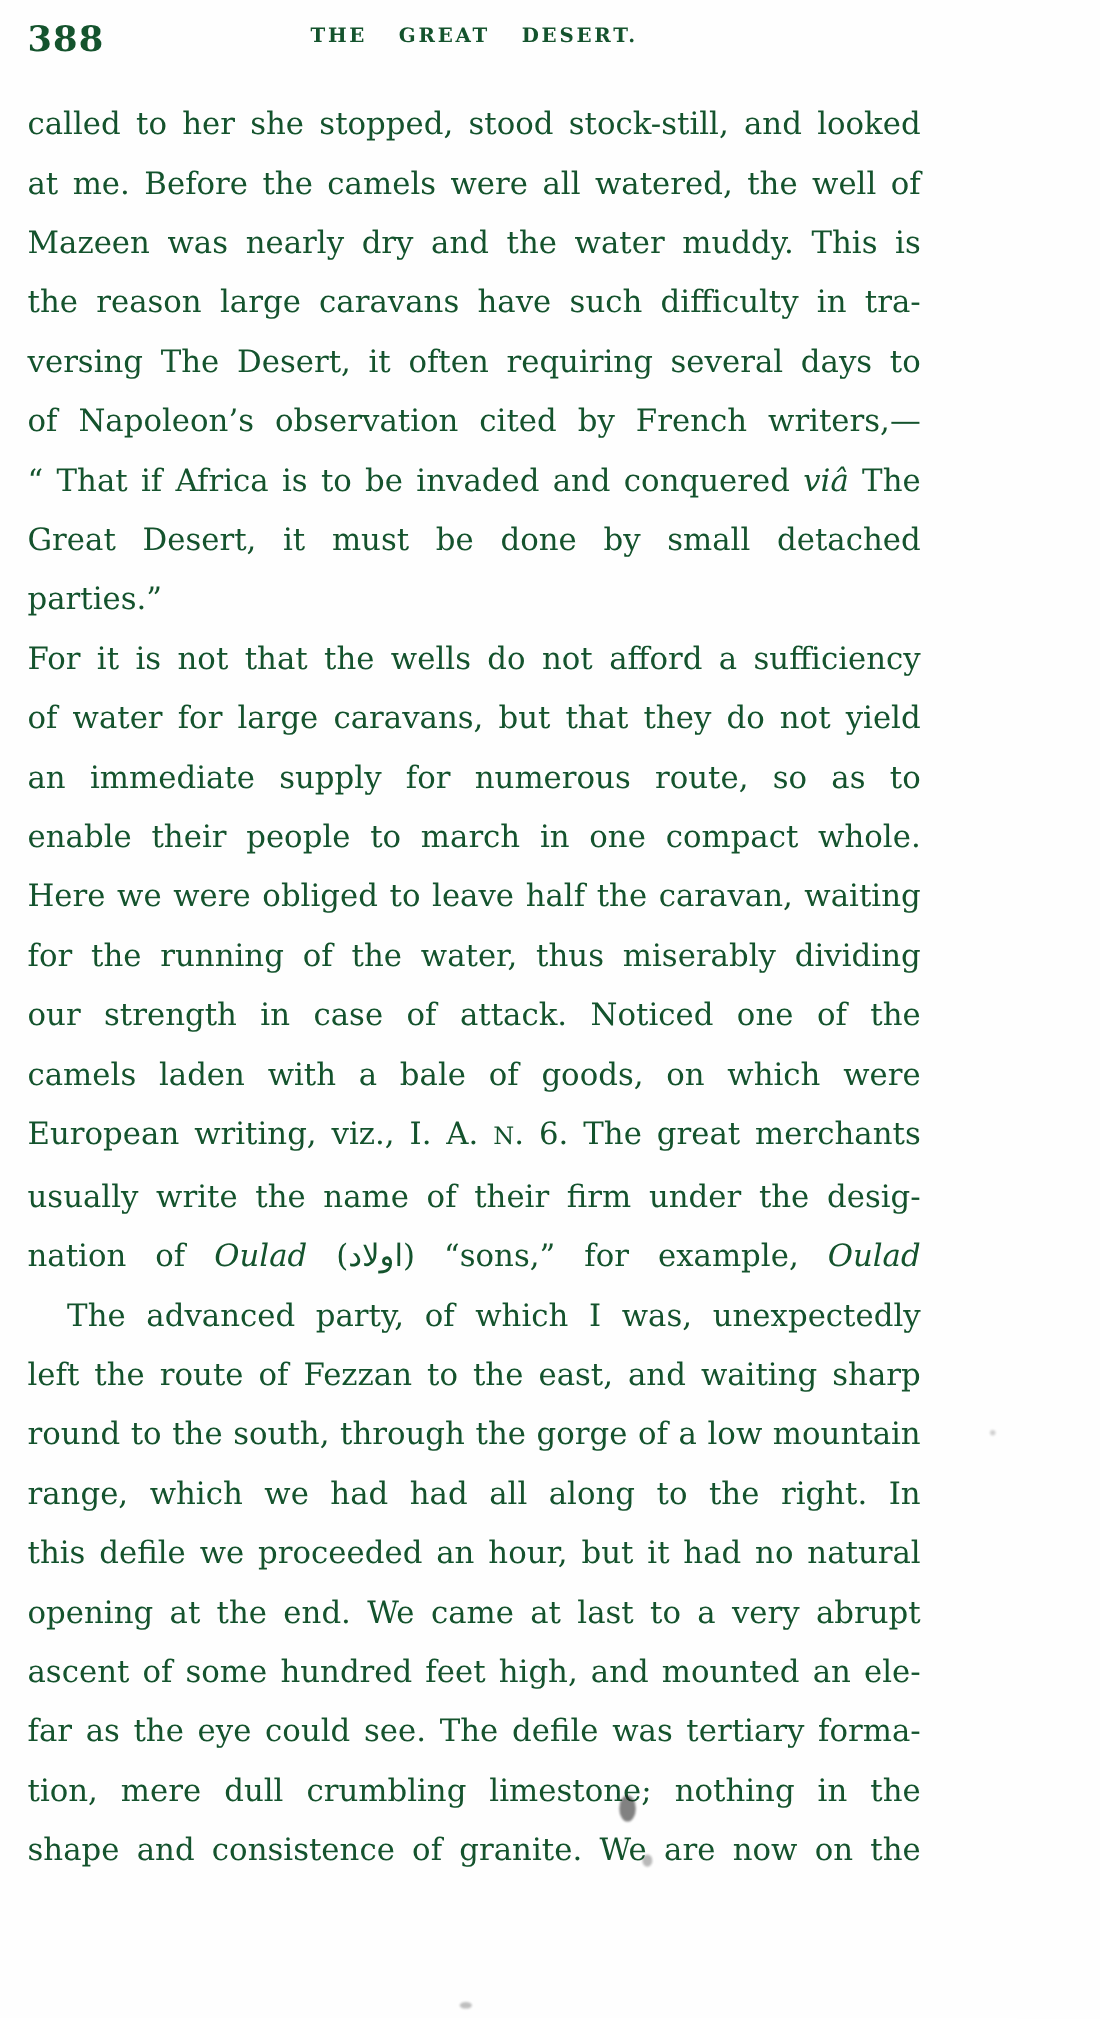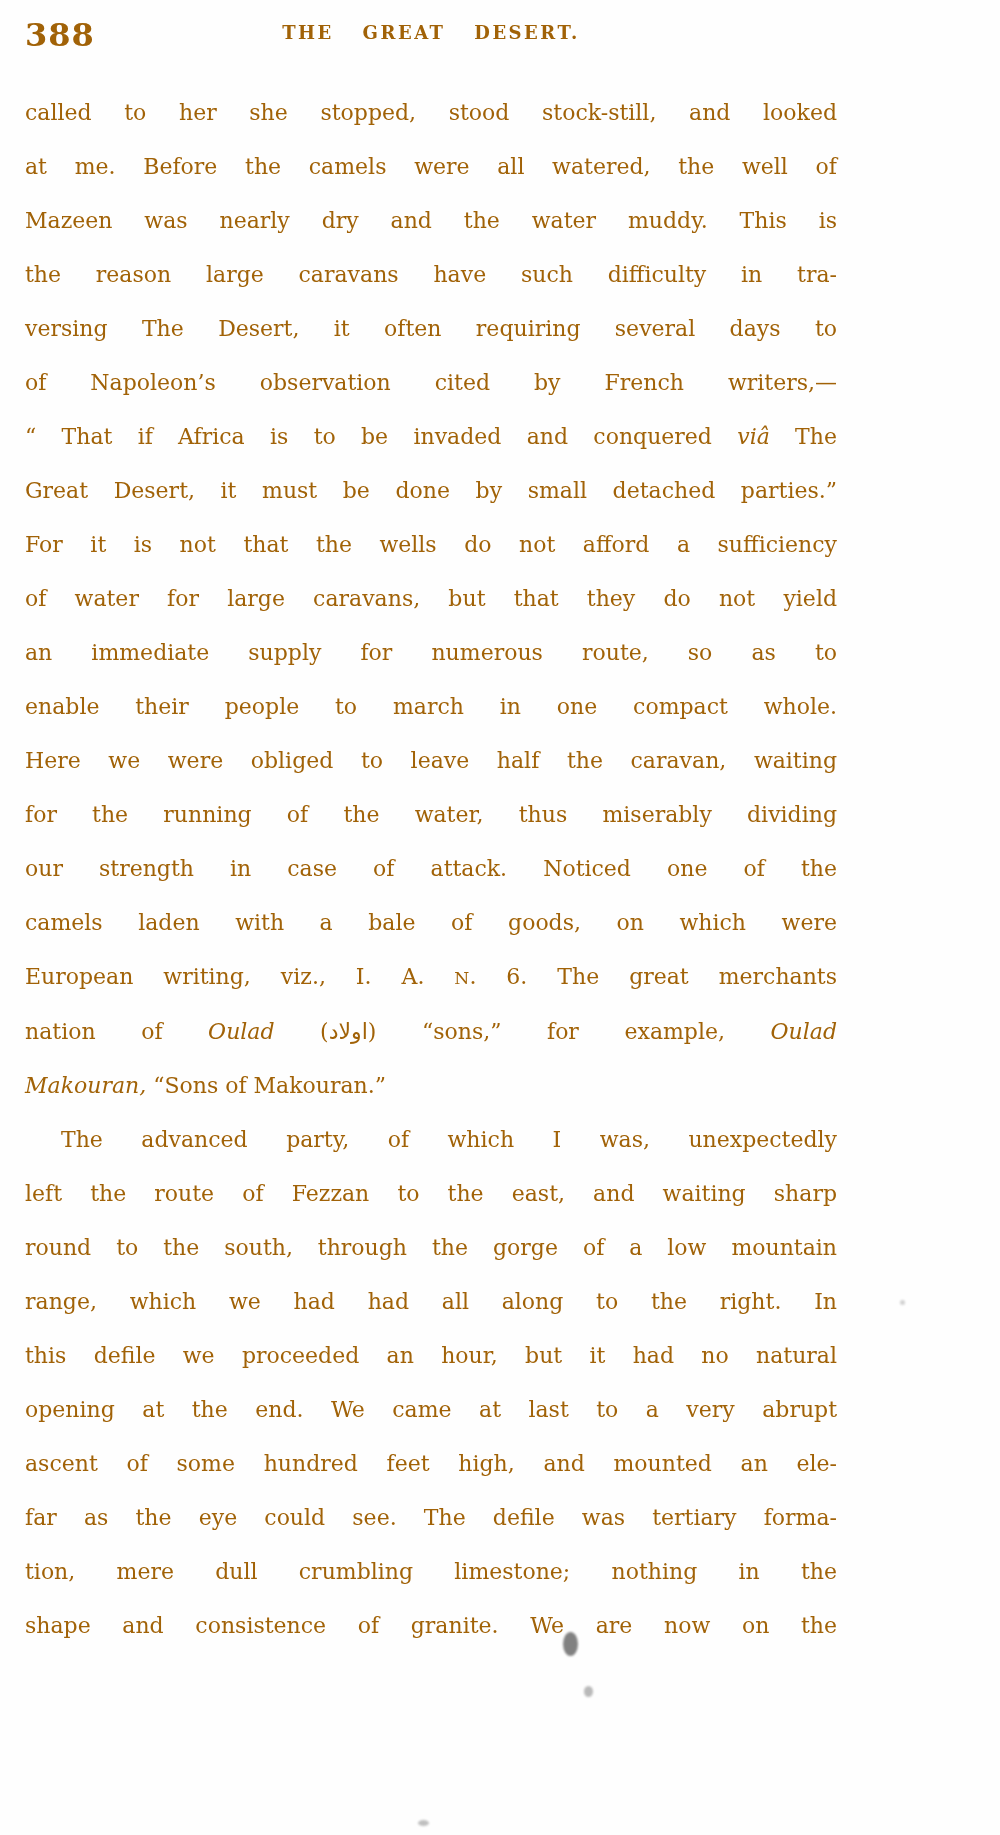--- a/index.html
+++ b/index.html
@@ -7,21 +7,21 @@
     padding: 0;
     background: #ffffff;
   }
   .page {
     position: relative;
     width: 1000px;
     height: 1835px;
     background: #fefefe;
     overflow: hidden;
     font-family: "DejaVu Serif", "DejaVu Sans", serif;
-    color: #a16207;
+    color: #14532d;
   }
   .running-head {
     position: absolute;
     top: 14px;
     left: 25px;
     width: 812px;
     text-align: center;
     height: 50px;
   }
   .pagenum {
@@ -38,21 +38,21 @@
     font-size: 18px;
     font-weight: bold;
     letter-spacing: 2.5px;
     word-spacing: 20px;
   }
   .body-text {
     position: absolute;
     top: 86px;
     left: 25px;
     width: 812px;
-    font-size: 22px;
+    font-size: 28px;
     line-height: 54px;
   }
   .paragraph { margin: 0; }
   .paragraph.indent .line:first-child { text-indent: 36px; }
   .line {
     text-align: justify;
     text-align-last: justify;
   }
   .line.pend {
     text-align-last: left;
@@ -93,22 +93,22 @@
         <div class="line"><span>Great Desert, it must be done by small detached parties.”</span></div>
         <div class="line"><span>For it is not that the wells do not afford a sufficiency</span></div>
         <div class="line"><span>of water for large caravans, but that they do not yield</span></div>
         <div class="line"><span>an immediate supply for numerous route, so as to</span></div>
         <div class="line"><span>enable their people to march in one compact whole.</span></div>
         <div class="line"><span>Here we were obliged to leave half the caravan, waiting</span></div>
         <div class="line"><span>for the running of the water, thus miserably dividing</span></div>
         <div class="line"><span>our strength in case of attack.  Noticed one of the</span></div>
         <div class="line"><span>camels laden with a bale of goods, on which were</span></div>
         <div class="line"><span>European writing, viz.,  I. A. </span><span class="sc">N</span><span>. 6.   The great merchants</span></div>
+        <div class="line"><span>usually write the name of their firm under the desig-</span></div>
         <div class="line"><span>nation of </span><em>Oulad</em><span> (اولاد)  “sons,” for example, </span><em>Oulad</em></div>
-        <div class="line pend"><em>Makouran,</em><span> “Sons of Makouran.”</span></div>
       </div>
       <div class="paragraph indent">
         <div class="line"><span>The advanced party, of which I was, unexpectedly</span></div>
         <div class="line"><span>left the route of Fezzan to the east, and waiting sharp</span></div>
         <div class="line"><span>round to the south, through the gorge of a low mountain</span></div>
         <div class="line"><span>range, which we had had all along to the right.  In</span></div>
         <div class="line"><span>this defile we proceeded an hour, but it had no natural</span></div>
         <div class="line"><span>opening at the end.  We came at last to a very abrupt</span></div>
         <div class="line"><span>ascent of some hundred feet high, and mounted an ele-</span></div>
         <div class="line"><span>far as the eye could see.  The defile was tertiary forma-</span></div>

